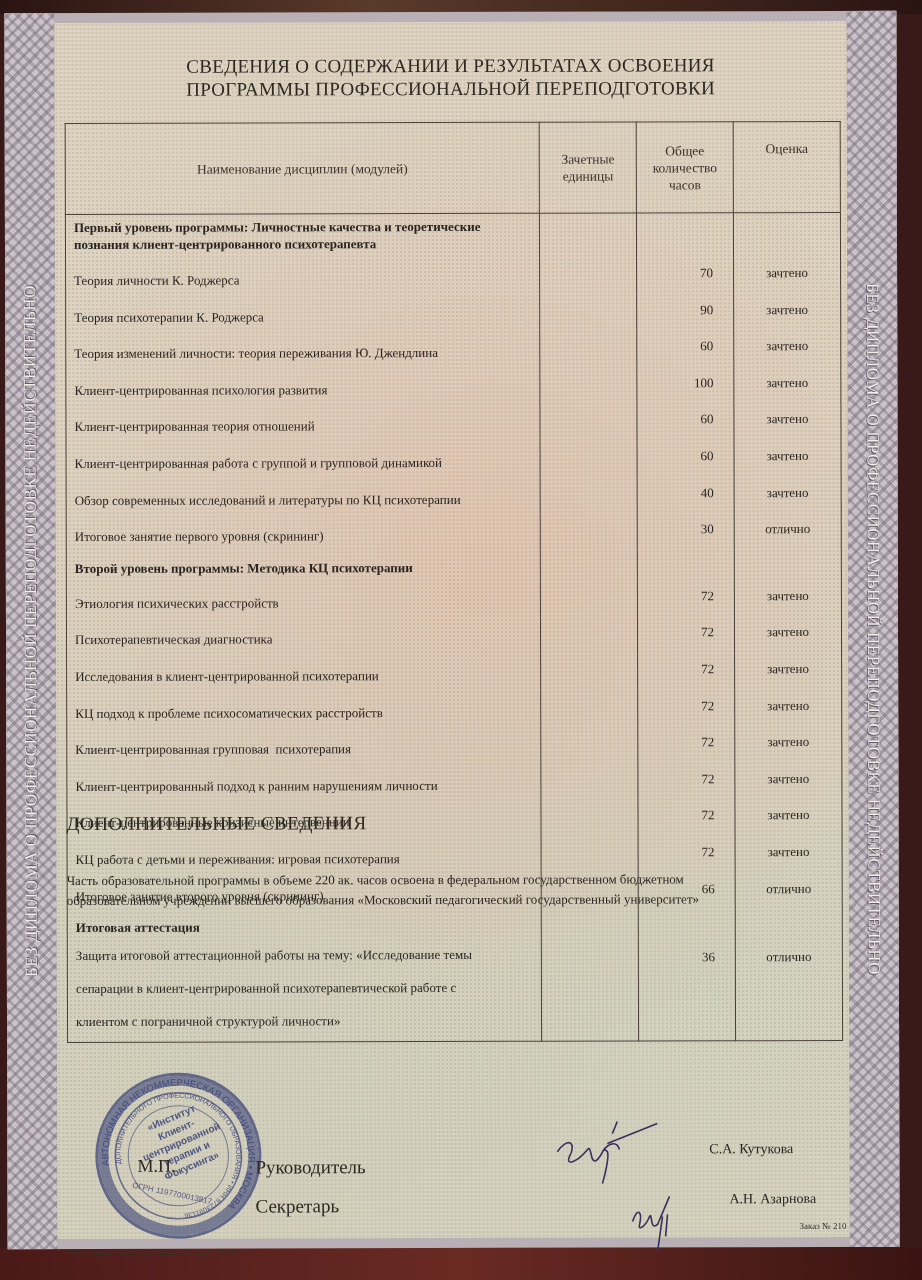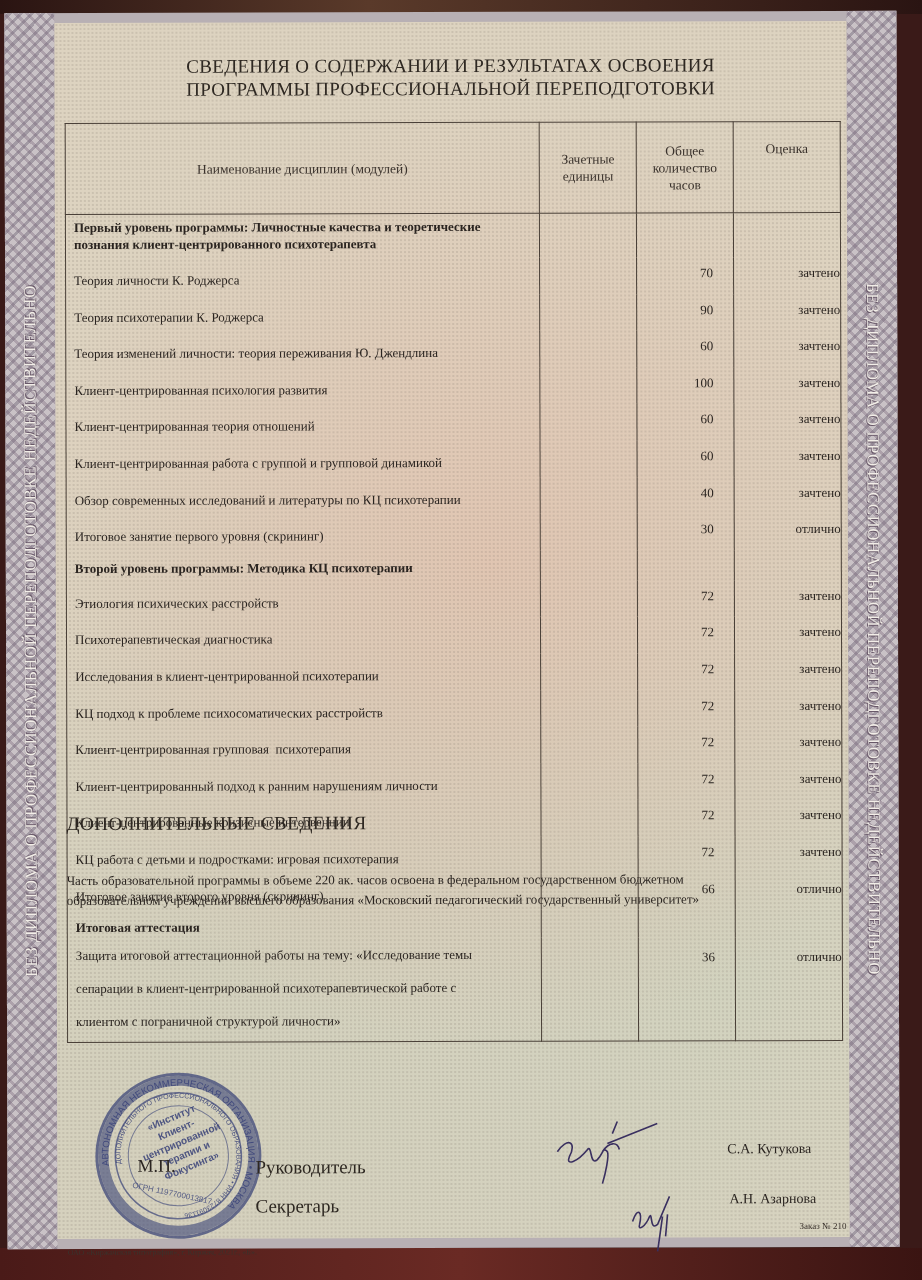--- a/index.html
+++ b/index.html
@@ -76,21 +76,21 @@
     height: 72px; vertical-align: middle; text-align: center; line-height: 17px;
   }
   table.grades tr.last td { border-bottom: 1px solid #4a4038; }
   .c-name { width: 470px; }
   .c-units { width: 96px; }
   .c-hours { width: 96px; }
   .c-grade { width: 106px; }
   td.name { padding-left: 8px !important; text-align: left; line-height: 28.6px; vertical-align: bottom; }
   td.name.section { font-weight: bold; line-height: 17px; vertical-align: top; padding-top: 4px !important; }
   td.name.multi { line-height: 33px; }
-  td.hours, td.grade { text-align: right; vertical-align: top; padding-top: 8px !important; }
+  td.hours, td.grade { text-align: center; vertical-align: top; padding-top: 8px !important; }
   td.hours { text-align: right; padding-right: 20px !important; }
   tr.row td { height: 28.6px; }
   .add-title {
     position: absolute; left: 10px; top: 790px;
     font-size: 19px; letter-spacing: 0.5px; color: #2e2822;
   }
   .add-text {
     position: absolute; left: 10px; top: 848px; width: 790px;
     font-size: 13px; line-height: 20px; color: #2a2420;
   }
@@ -281,21 +281,21 @@
           <td class="hours">72</td>
           <td class="grade">зачтено</td>
         </tr>
         <tr class="row">
           <td class="name">Клиент-центрированные кризисные интервенции</td>
           <td></td>
           <td class="hours">72</td>
           <td class="grade">зачтено</td>
         </tr>
         <tr class="row">
-          <td class="name">КЦ работа с детьми и подростками: игровая психотерапия</td>
+          <td class="name">КЦ работа с детьми и переживания: игровая психотерапия</td>
           <td></td>
           <td class="hours">72</td>
           <td class="grade">зачтено</td>
         </tr>
         <tr class="row">
           <td class="name">Итоговое занятие второго уровня (скрининг)</td>
           <td></td>
           <td class="hours">66</td>
           <td class="grade">отлично</td>
         </tr>
@@ -343,21 +343,21 @@
         <div>Фокусинга»</div>
       </div>
       <div class="stamp-ogrn">ОГРН 1197700013817</div>
     </div>
     <div class="mp-label">М.П.</div>
 
     <div class="role" style="left:198px; top:1134px;">Руководитель</div>
     <svg class="sig" style="left:490px; top:1090px;" width="130" height="80" viewBox="0 0 130 80">
       <path d="M10,40 C20,25 30,30 22,45 C18,55 30,50 40,38 C45,32 42,55 50,48 C56,42 55,35 60,40 C62,44 58,62 55,72 M55,40 C62,30 70,30 72,38 M65,22 L70,10 M60,32 L110,12" fill="none" stroke="#3a3060" stroke-width="1.6"></path>
     </svg>
-    <div class="person" style="left:670px; top:1120px;">С.А. Кутукова</div>
+    <div class="person" style="left:652px; top:1120px;">С.А. Кутукова</div>
 
     <div class="role" style="left:198px; top:1173px;">Секретарь</div>
     <svg class="sig" style="left:570px; top:1165px;" width="60" height="70" viewBox="0 0 60 70">
       <path d="M5,35 C10,20 15,25 12,38 C10,45 18,40 22,30 C25,25 22,45 30,38 L42,10 M35,30 L30,65 M40,28 L38,50" fill="none" stroke="#3a3060" stroke-width="1.6"></path>
     </svg>
     <div class="person" style="left:672px; top:1170px;">А.Н. Азарнова</div>
 
     <div class="printer">ОАО «Киржачская типография», г. Киржач, 2021г., «Б».</div>
     <div class="order">Заказ № 210</div>
   </div>

